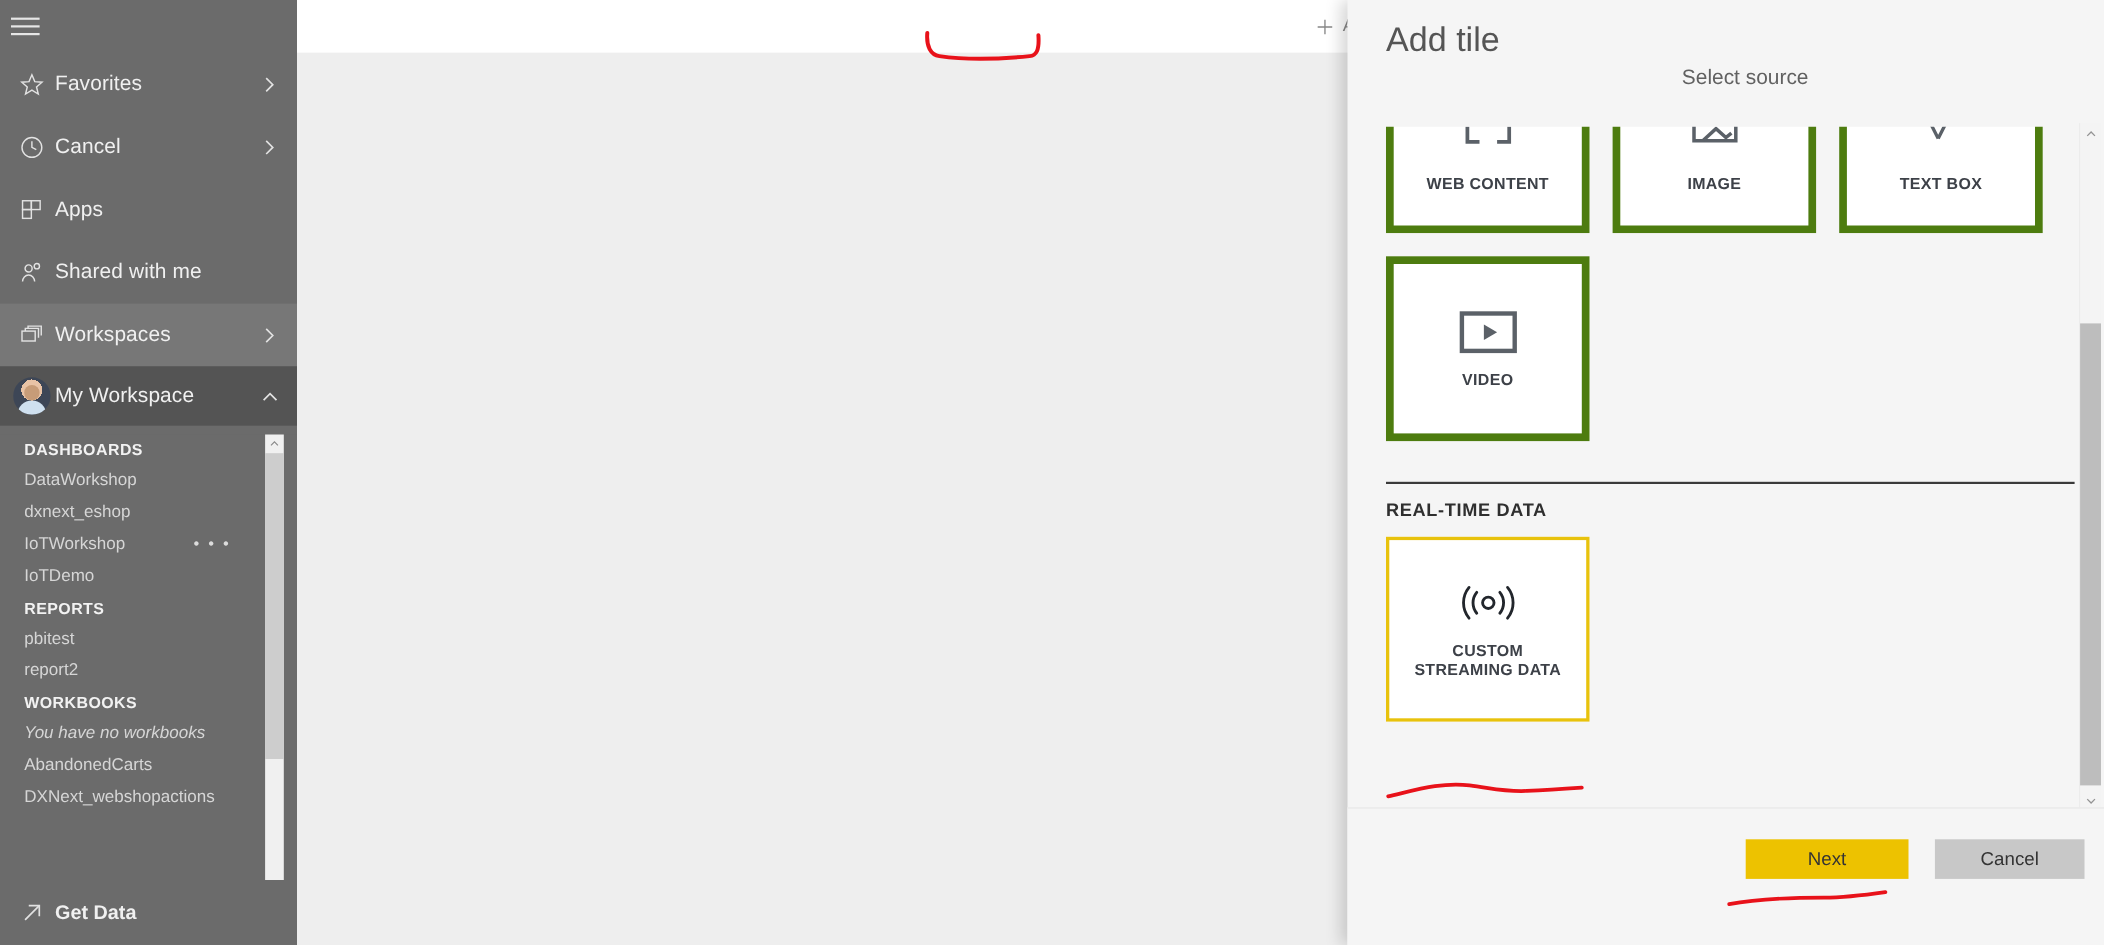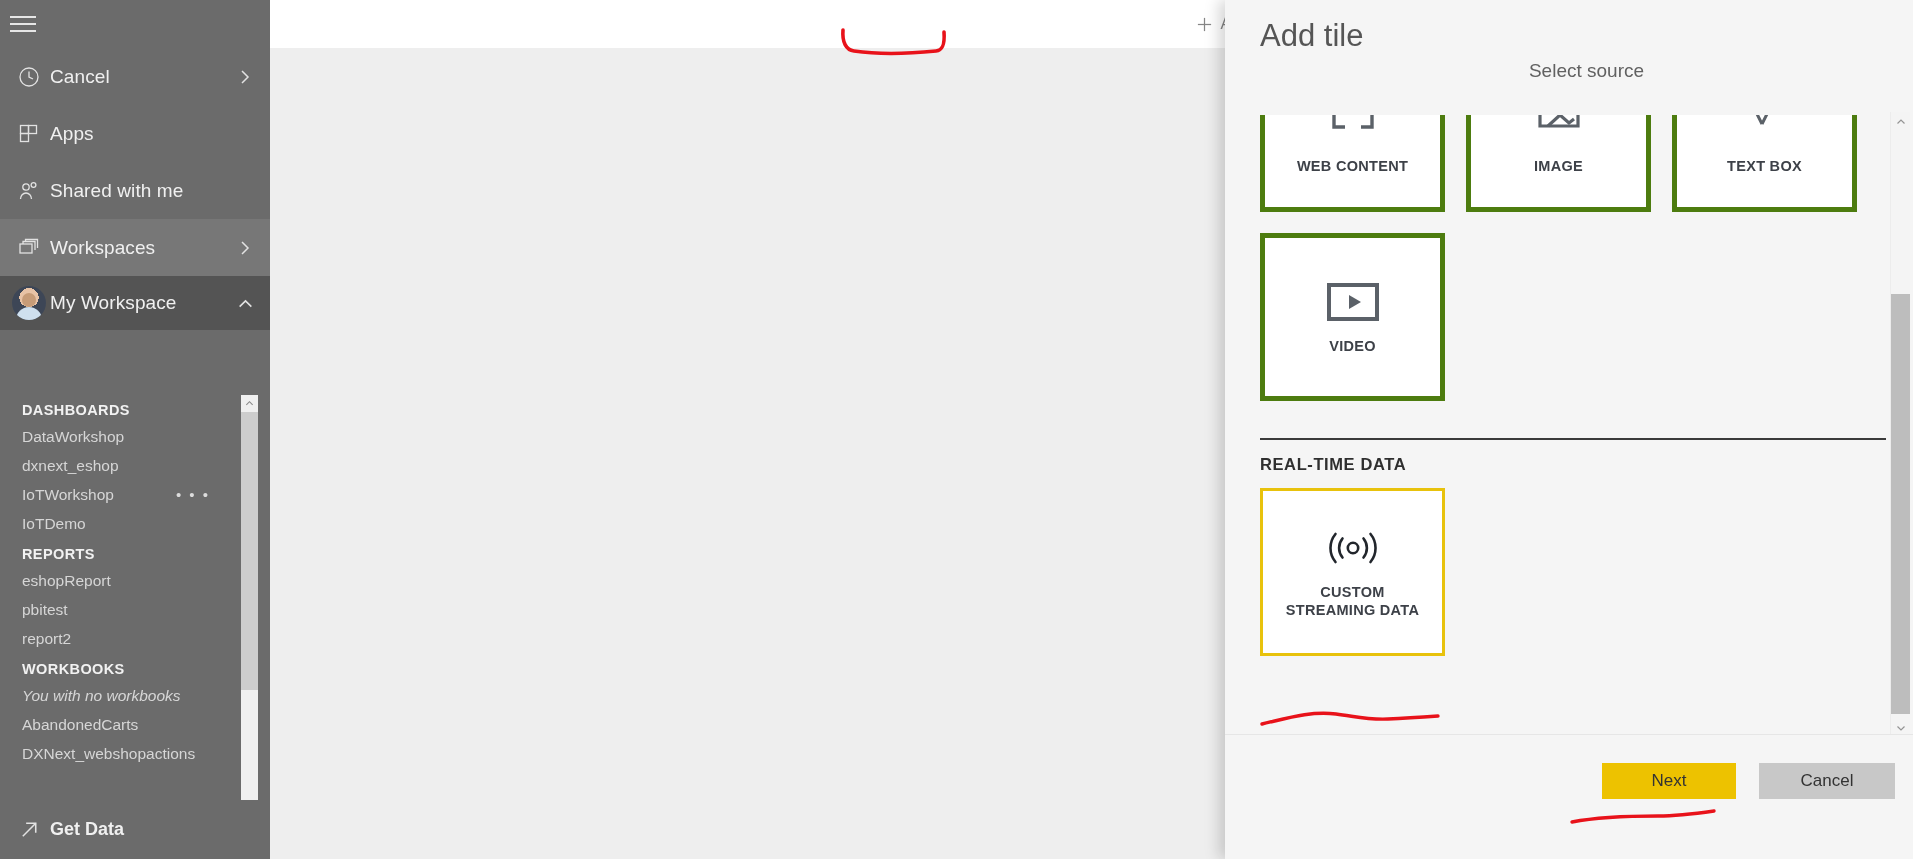--- a/index.html
+++ b/index.html
@@ -237,21 +237,21 @@
     flex-wrap: wrap;
     gap: 21px;
     padding-left: 35px;
     box-sizing: border-box;
     width: 653px;
   }
   .tile {
     width: 185px;
     height: 113px;
     background: #ffffff;
-    border: 5px solid #4d7c0f;
+    border: 7px solid #4d7c0f;
     box-sizing: border-box;
     display: flex;
     flex-direction: column;
     align-items: center;
     justify-content: flex-start;
     cursor: pointer;
     position: relative;
   }
   .tile.tall {
     height: 168px;
@@ -309,22 +309,22 @@
     position: absolute;
     top: 28px;
     height: 36px;
     border: none;
     font-size: 17px;
     font-family: "Liberation Sans", sans-serif;
     cursor: pointer;
     color: #333333;
   }
   #next-button {
-    left: 377px;
-    width: 134px;
+    left: 362px;
+    width: 148px;
     background: #edc200;
   }
   #cancel-button {
     left: 534px;
     width: 136px;
     background: #c8c8c8;
   }
 
   
   #pn-scroll {
@@ -360,20 +360,33 @@
 <div id="sidebar">
 
   <div id="hamburger-row">
     <div class="ham-icon">
       <span></span>
         <span></span>
         <span></span>
     </div>
   </div>
 
+  <div class="nav-item">
+    <div class="nv-ico">
+      <svg width="24" height="24" viewBox="0 0 24 24" fill="none" stroke="currentColor" stroke-width="1.3">
+        <polygon points="12,3 14.6,9.2 21.2,9.7 16.2,14 17.8,20.5 12,17 6.2,20.5 7.8,14 2.8,9.7 9.4,9.2"></polygon>
+      </svg>
+    </div>
+    <div class="nv-label">Favorites</div>
+    <div class="nv-chev">
+      <svg width="16" height="16" viewBox="0 0 16 16" fill="none" stroke="currentColor" stroke-width="1.5">
+          <polyline points="5,2 11,8 5,14"></polyline>
+        </svg>
+    </div>
+  </div>
 
   <div class="nav-item">
     <div class="nv-ico">
       <svg width="24" height="24" viewBox="0 0 24 24" fill="none" stroke="currentColor" stroke-width="1.3">
         <circle cx="12" cy="12" r="9"></circle>
           <polyline points="12,6.5 12,12 16,14"></polyline>
       </svg>
     </div>
     <div class="nv-label">Cancel</div>
     <div class="nv-chev">
@@ -438,25 +451,24 @@
   <div id="tree">
     <div class="tree-head">DASHBOARDS</div>
     <div class="tree-item">DataWorkshop</div>
     <div class="tree-item">dxnext_eshop</div>
     <div class="tree-item">
       <span>IoTWorkshop</span>
       <span class="dots">• • •</span>
     </div>
     <div class="tree-item">IoTDemo</div>
     <div class="tree-head">REPORTS</div>
-    <div class="tree-item">eshopReport</div>
     <div class="tree-item">pbitest</div>
     <div class="tree-item">report2</div>
     <div class="tree-head">WORKBOOKS</div>
-    <div class="tree-item empty">You with no workbooks</div>
+    <div class="tree-item empty">You have no workbooks</div>
     <div class="tree-item">AbandonedCarts</div>
     <div class="tree-item">DXNext_webshopactions</div>
   </div>
 
   <div id="sb-scroll">
     <div class="arrow">
       <svg width="9" height="9" viewBox="0 0 10 10" fill="none" stroke="currentColor" stroke-width="1.2">
           <polyline points="1.5,6.5 5,3 8.5,6.5"></polyline>
         </svg>
     </div>

